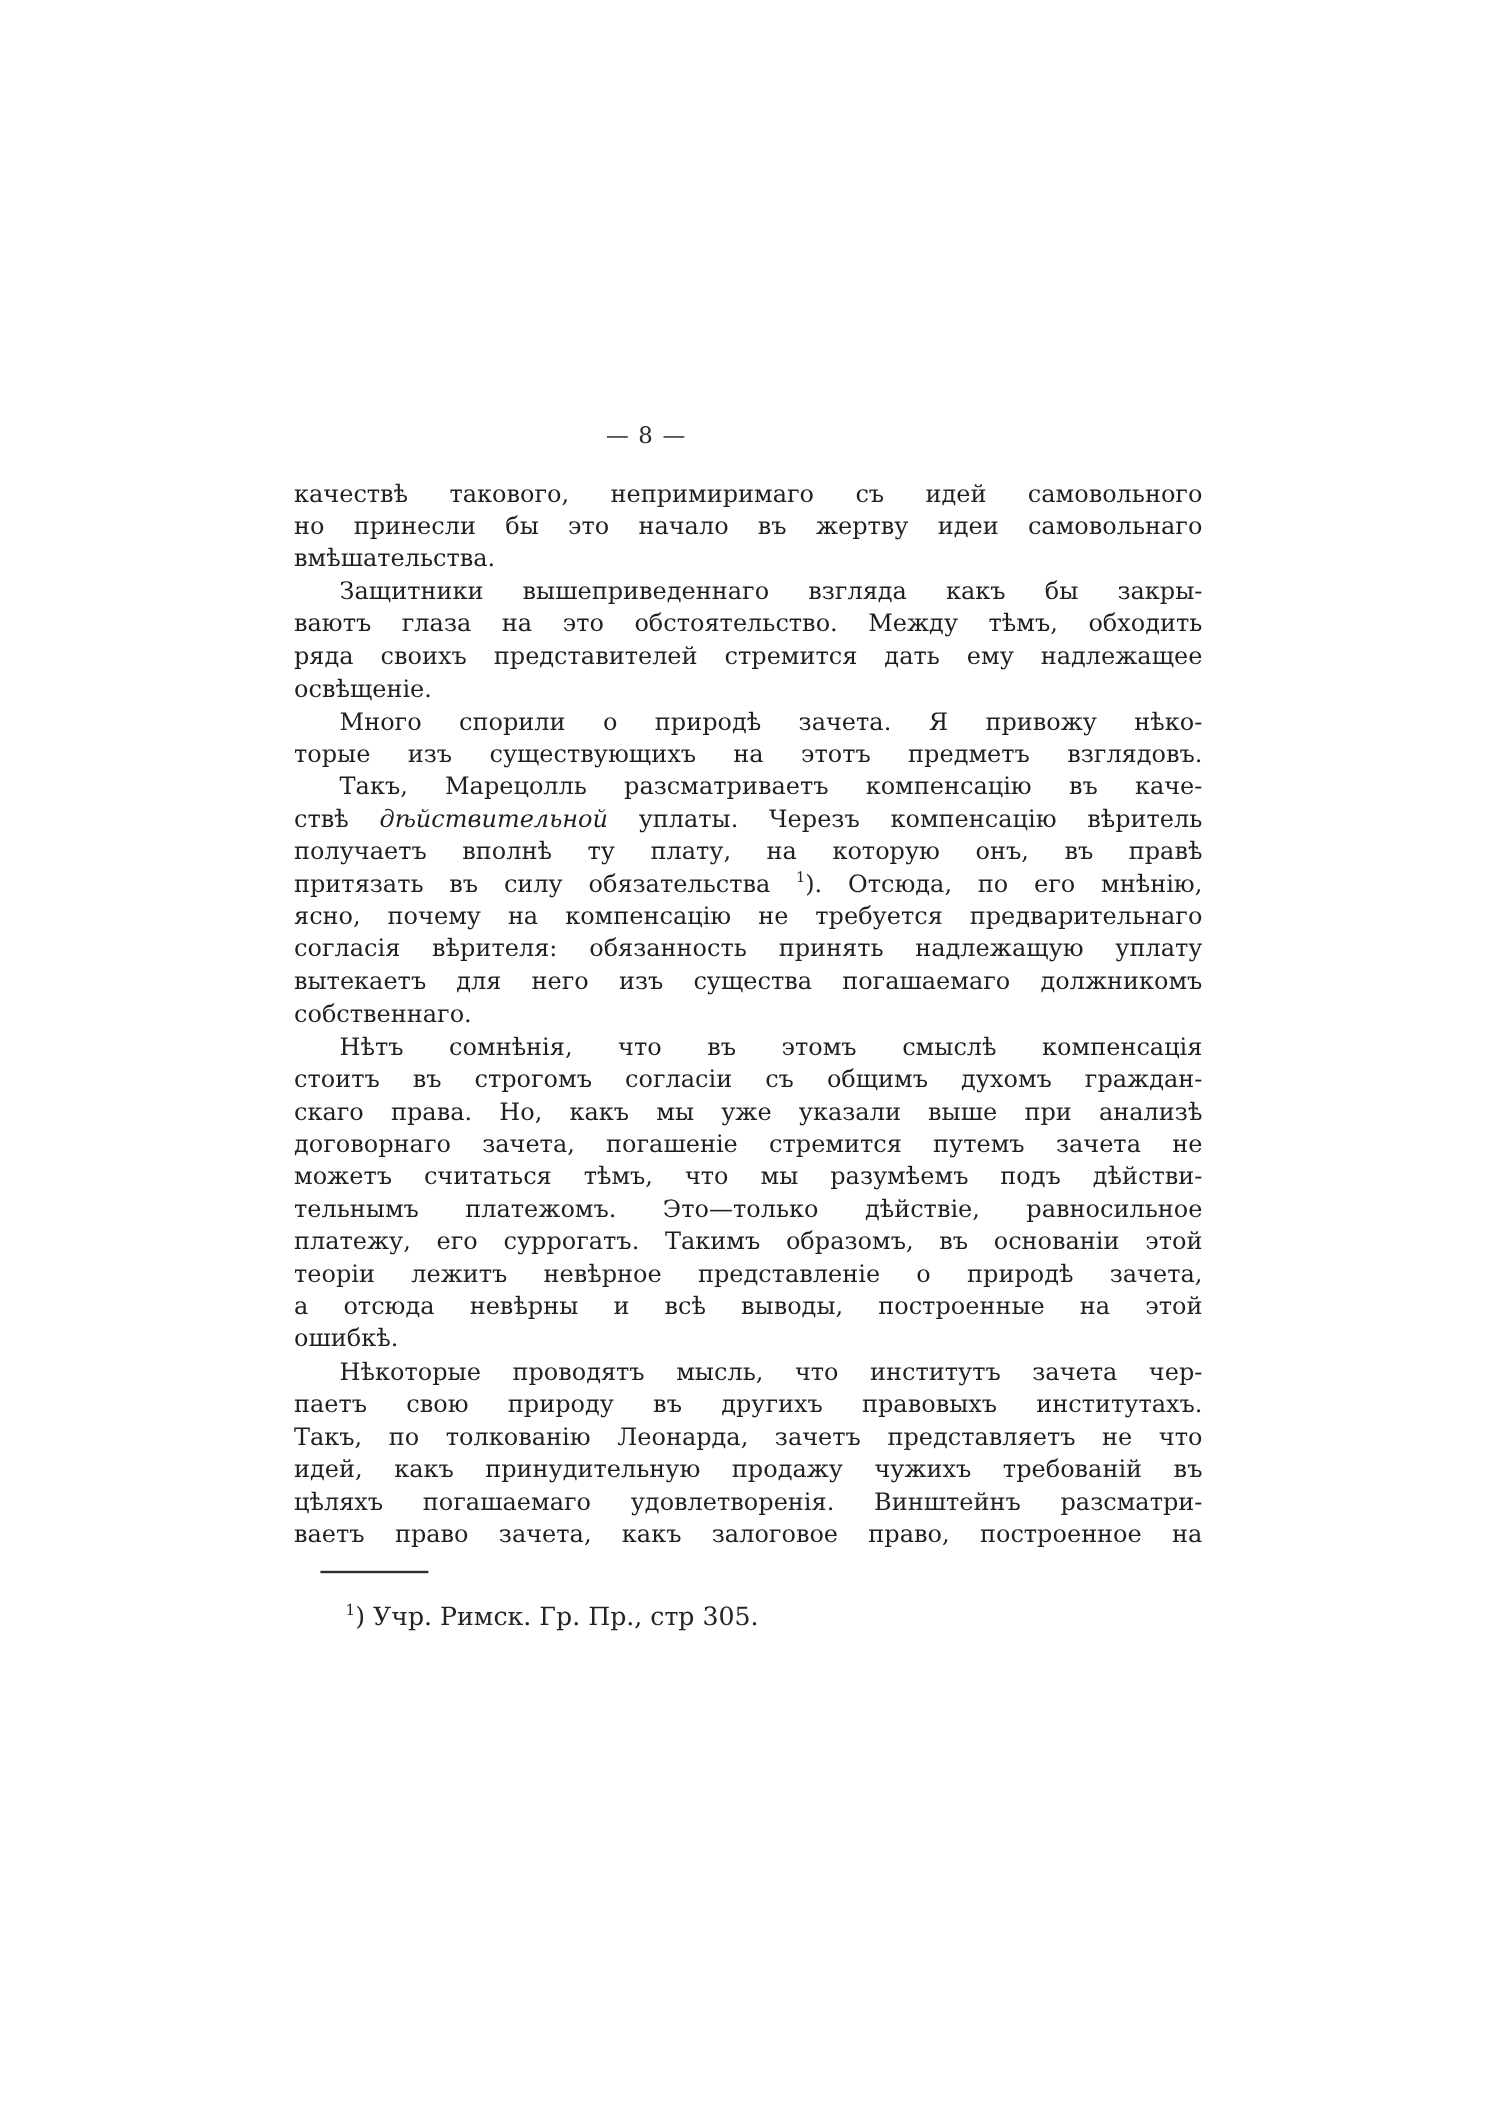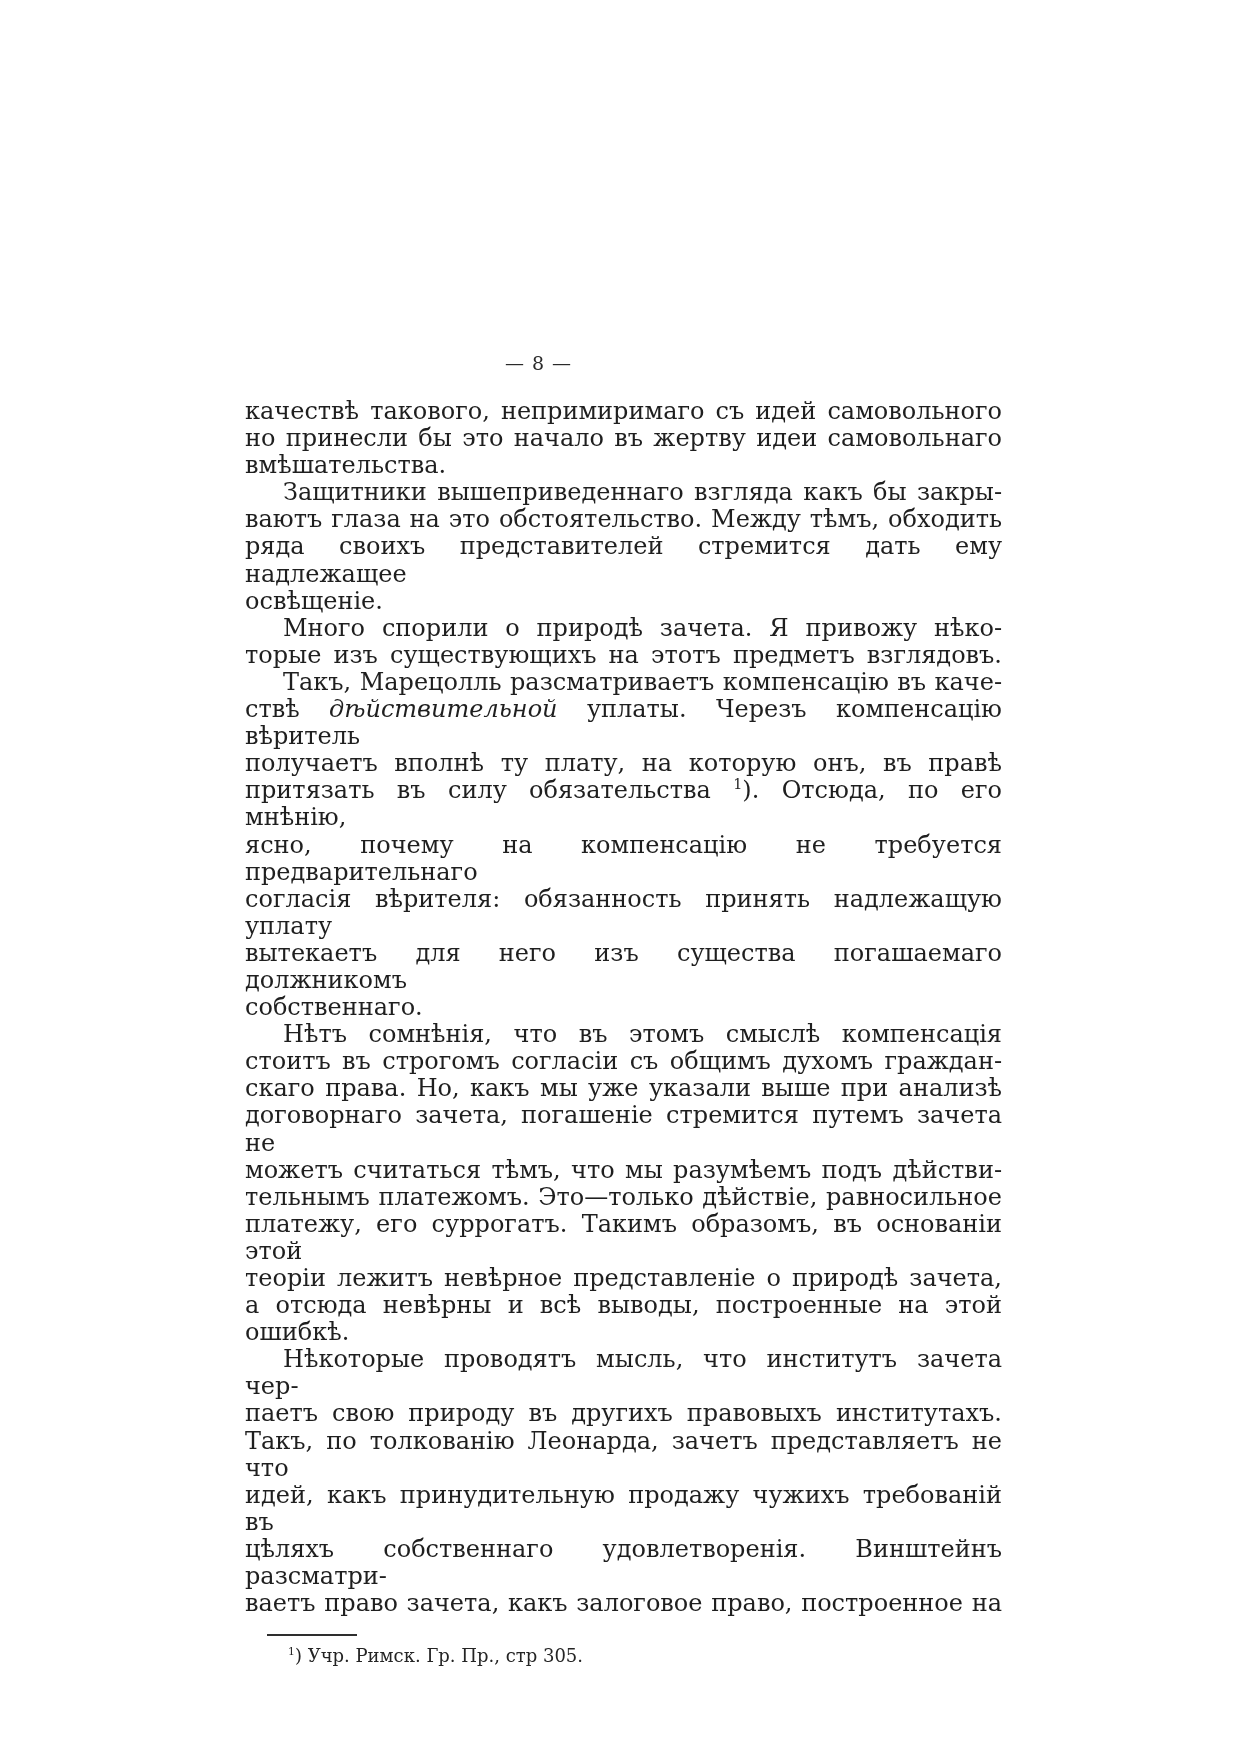--- a/index.html
+++ b/index.html
@@ -19,21 +19,21 @@
   .pageno {
     position: relative;
     left: -85px;
     text-align: center;
     font-size: 19px;
     letter-spacing: 1px;
     margin-bottom: 24px;
     color: #2a2a2a;
   }
   .body-text {
-    font-size: 24px;
+    font-size: 20px;
     line-height: 27.1px;
   }
   .line {
     text-align: justify;
     text-align-last: justify;
     -moz-text-align-last: justify;
     white-space: normal;
   }
   .line.noj {
     text-align-last: left;
@@ -48,22 +48,22 @@
     vertical-align: super;
     line-height: 0;
   }
   .fnrule {
     margin-top: 17px;
     margin-left: 22px;
     width: 90px;
     border-top: 2px solid #2e2e2e;
   }
   .footnote {
-    margin-top: 8px;
-    font-size: 18px;
+    margin-top: 24px;
+    font-size: 21px;
     line-height: 24px;
     padding-left: 43px;
     color: #242424;
   }
 </style>
 </head>
 <body>
 
 <div class="page">
   <div class="pageno">— 8 —</div>
@@ -104,21 +104,21 @@
         <div class="line"><span>платежу, его суррогатъ. Такимъ образомъ, въ основаніи этой</span></div>
         <div class="line"><span>теоріи лежитъ невѣрное представленіе о природѣ зачета,</span></div>
         <div class="line"><span>а отсюда невѣрны и всѣ выводы, построенные на этой</span></div>
         <div class="line noj"><span>ошибкѣ.</span></div>
       </div>
       <div>
         <div class="line first"><span>Нѣкоторые проводятъ мысль, что институтъ зачета чер-</span></div>
         <div class="line"><span>паетъ свою природу въ другихъ правовыхъ институтахъ.</span></div>
         <div class="line"><span>Такъ, по толкованію Леонарда, зачетъ представляетъ не что</span></div>
         <div class="line"><span>идей, какъ принудительную продажу чужихъ требованій въ</span></div>
-        <div class="line"><span>цѣляхъ собственнаго удовлетворенія. Винштейнъ разсматри-</span></div>
+        <div class="line"><span>цѣляхъ погашаемаго удовлетворенія. Винштейнъ разсматри-</span></div>
         <div class="line"><span>ваетъ право зачета, какъ залоговое право, построенное на</span></div>
       </div>
     </div>
 
   <div class="fnrule"></div>
 
   <div class="footnote"><sup>1</sup><span>) </span><span>Учр. Римск. Гр. Пр., стр 305.</span></div>
 </div>
 
 </body></html>

